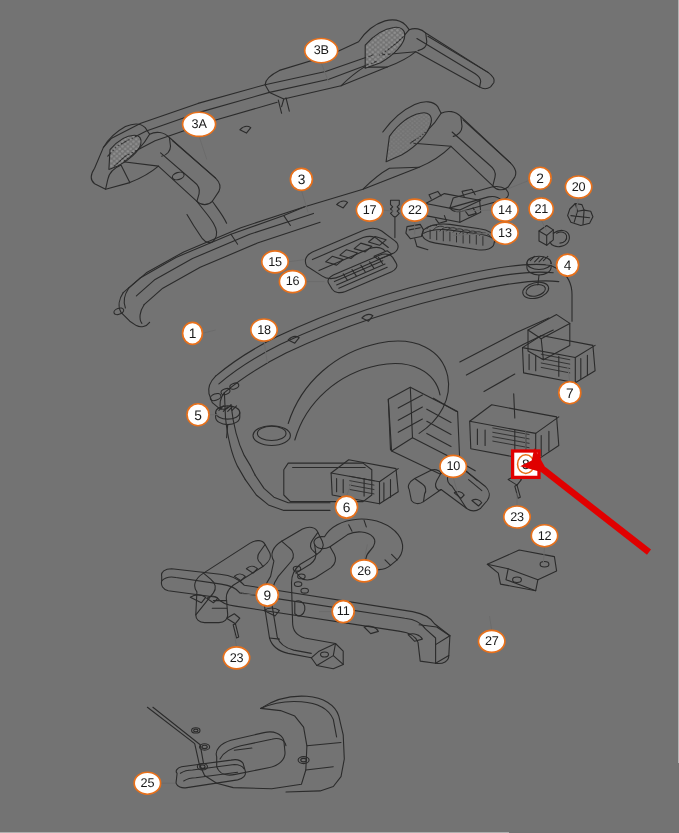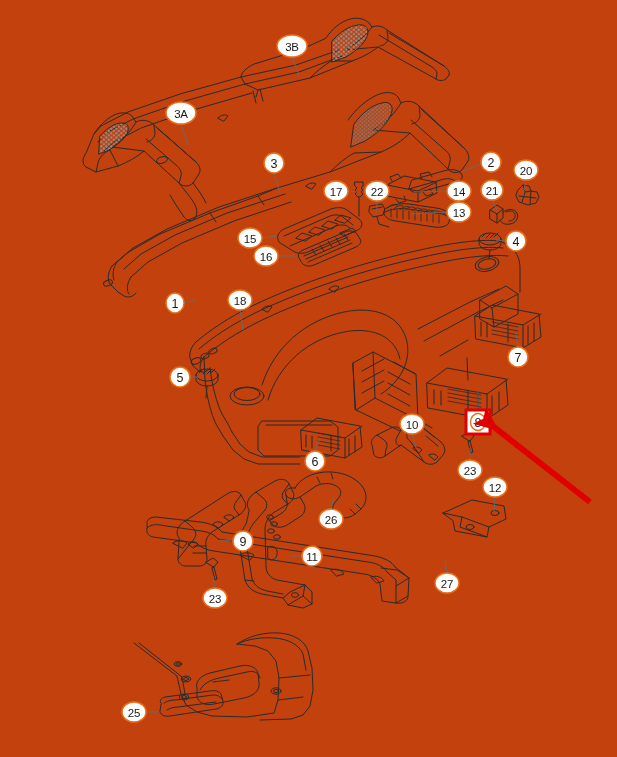--- a/index.html
+++ b/index.html
@@ -1,21 +1,21 @@
 <!DOCTYPE html>
 <html><head>
 <meta charset="utf-8">
 <title>Parts Diagram</title>
 <style>
   html,body{margin:0;padding:0;background:#ffffff;}
   body{
     font-family:"Liberation Sans", sans-serif;
     width:617px;height:757px;overflow:hidden;
   }
-  #stage{position:relative;width:617px;height:757px;background:#c2410c;}
+  #stage{position:relative;width:617px;height:757px;background:#737373;}
   #diagram{position:absolute;left:0;top:0;width:617px;height:757px;}
   .lbl{
     font-family:"Liberation Sans", sans-serif;
     font-size:12.5px;
     fill:#1a1a1a;
     text-anchor:middle;
     dominant-baseline:central;
     font-weight:400;
     letter-spacing:-0.2px;
   }

